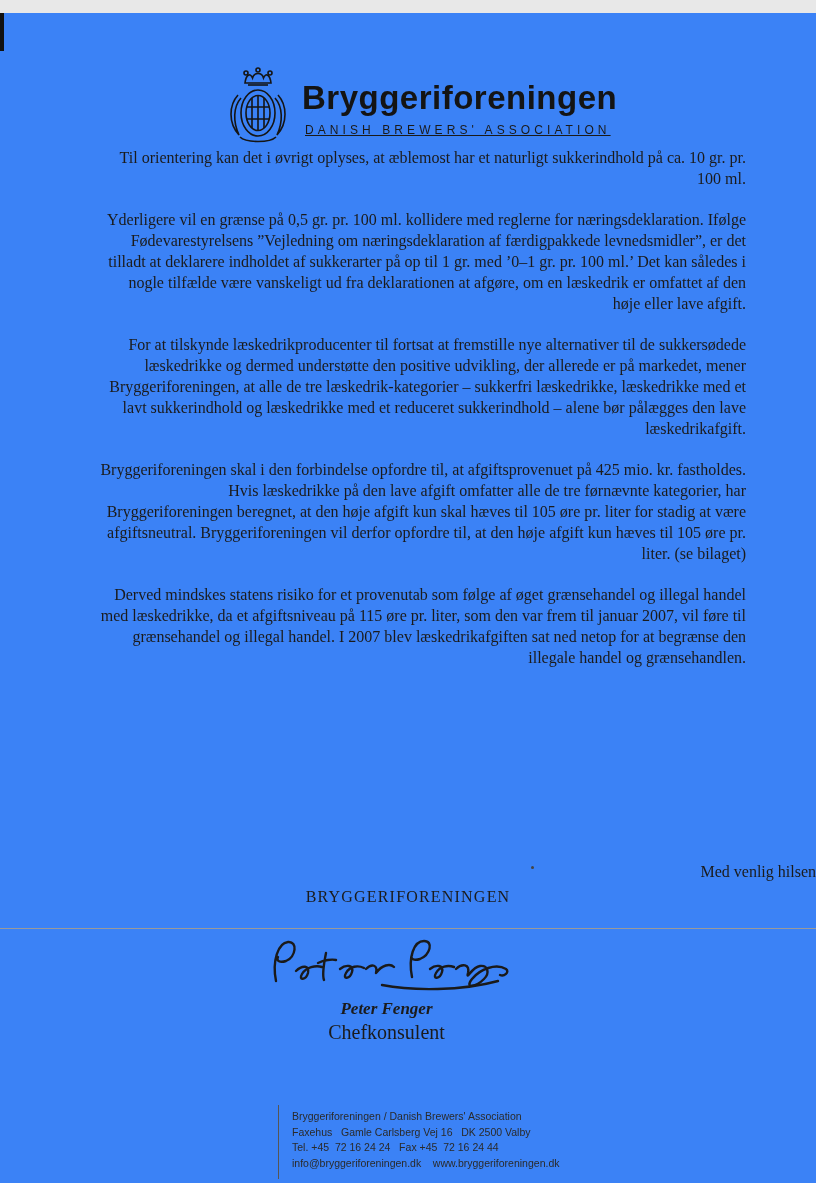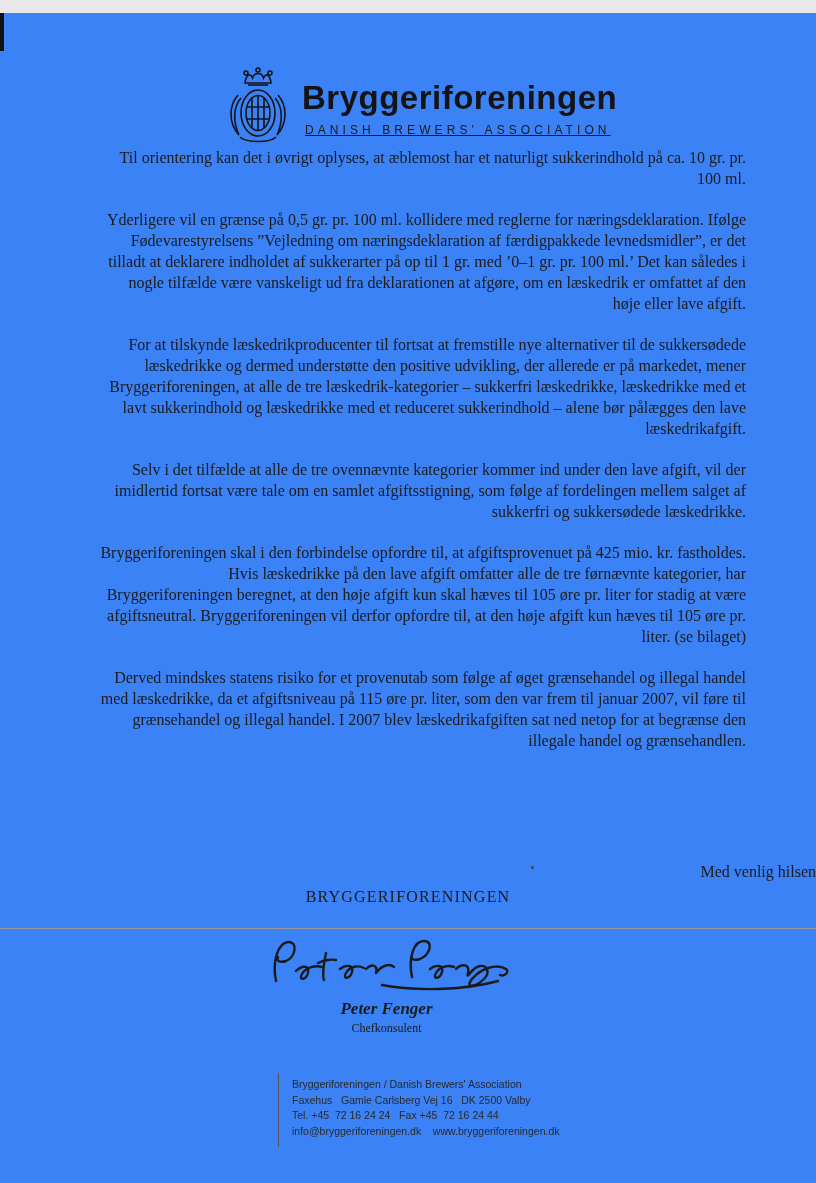--- a/index.html
+++ b/index.html
@@ -87,25 +87,25 @@
     width: 773px;
     text-align: center;
   }
   .sig-svg { display: block; margin: 0 auto; }
   .sig-name {
     font-size: 17px;
     font-weight: 700;
     font-style: italic;
     margin-top: 2px;
   }
-  .sig-title { font-size: 12px; margin-top: 2px; }
+  .sig-title { font-size: 20px; margin-top: 2px; }
   
   .footer {
     position: absolute;
-    top: 1060px;
+    top: 1092px;
     left: 278px;
     border-left: 1px solid #555;
     padding: 4px 0 8px 13px;
     font-family: "Liberation Sans", sans-serif;
     font-size: 10.5px;
     line-height: 15.5px;
     color: #2a2a2a;
   }
   .footer div { white-space: pre; }
   .dot-artifact {
@@ -149,21 +149,20 @@
     <div class="brand">
       <div class="brand-title">Bryggeriforeningen</div>
       <div class="brand-sub">DANISH BREWERS' ASSOCIATION</div>
     </div>
   </div>
 
   <div class="body-text">
     <p>Til orientering kan det i øvrigt oplyses, at æblemost har et naturligt sukkerindhold på ca. 10 gr. pr. 100 ml.</p>
     <p>Yderligere vil en grænse på 0,5 gr. pr. 100 ml. kollidere med reglerne for næringsdeklaration. Ifølge Fødevarestyrelsens ”Vejledning om næringsdeklaration af færdigpakkede levnedsmidler”, er det tilladt at deklarere indholdet af sukkerarter på op til 1 gr. med ’0–1 gr. pr. 100 ml.’ Det kan således i nogle tilfælde være vanskeligt ud fra deklarationen at afgøre, om en læskedrik er omfattet af den høje eller lave afgift.</p>
     <p>For at tilskynde læskedrikproducenter til fortsat at fremstille nye alternativer til de sukkersødede læskedrikke og dermed understøtte den positive udvikling, der allerede er på markedet, mener Bryggeriforeningen, at alle de tre læskedrik-kategorier – sukkerfri læskedrikke, læskedrikke med et lavt sukkerindhold og læskedrikke med et reduceret sukkerindhold – alene bør pålægges den lave læskedrikafgift.</p>
-    <p>Selv i det tilfælde at alle de tre ovennævnte kategorier kommer ind under den lave afgift, vil der imidlertid fortsat være tale om en samlet afgiftsstigning, som følge af fordelingen mellem salget af sukkerfri og sukkersødede læskedrikke.</p>
     <p>Bryggeriforeningen skal i den forbindelse opfordre til, at afgiftsprovenuet på 425 mio. kr. fastholdes. Hvis læskedrikke på den lave afgift omfatter alle de tre førnævnte kategorier, har Bryggeriforeningen beregnet, at den høje afgift kun skal hæves til 105 øre pr. liter for stadig at være afgiftsneutral. Bryggeriforeningen vil derfor opfordre til, at den høje afgift kun hæves til 105 øre pr. liter. (se bilaget)</p>
     <p>Derved mindskes statens risiko for et provenutab som følge af øget grænsehandel og illegal handel med læskedrikke, da et afgiftsniveau på 115 øre pr. liter, som den var frem til januar 2007, vil føre til grænsehandel og illegal handel. I 2007 blev læskedrikafgiften sat ned netop for at begrænse den illegale handel og grænsehandlen.</p>
   </div>
 
   <div class="closing">
     <div class="closing-salutation">Med venlig hilsen</div>
     <div class="closing-org">BRYGGERIFORENINGEN</div>
   </div>
 
   <div class="dot-artifact"></div>

